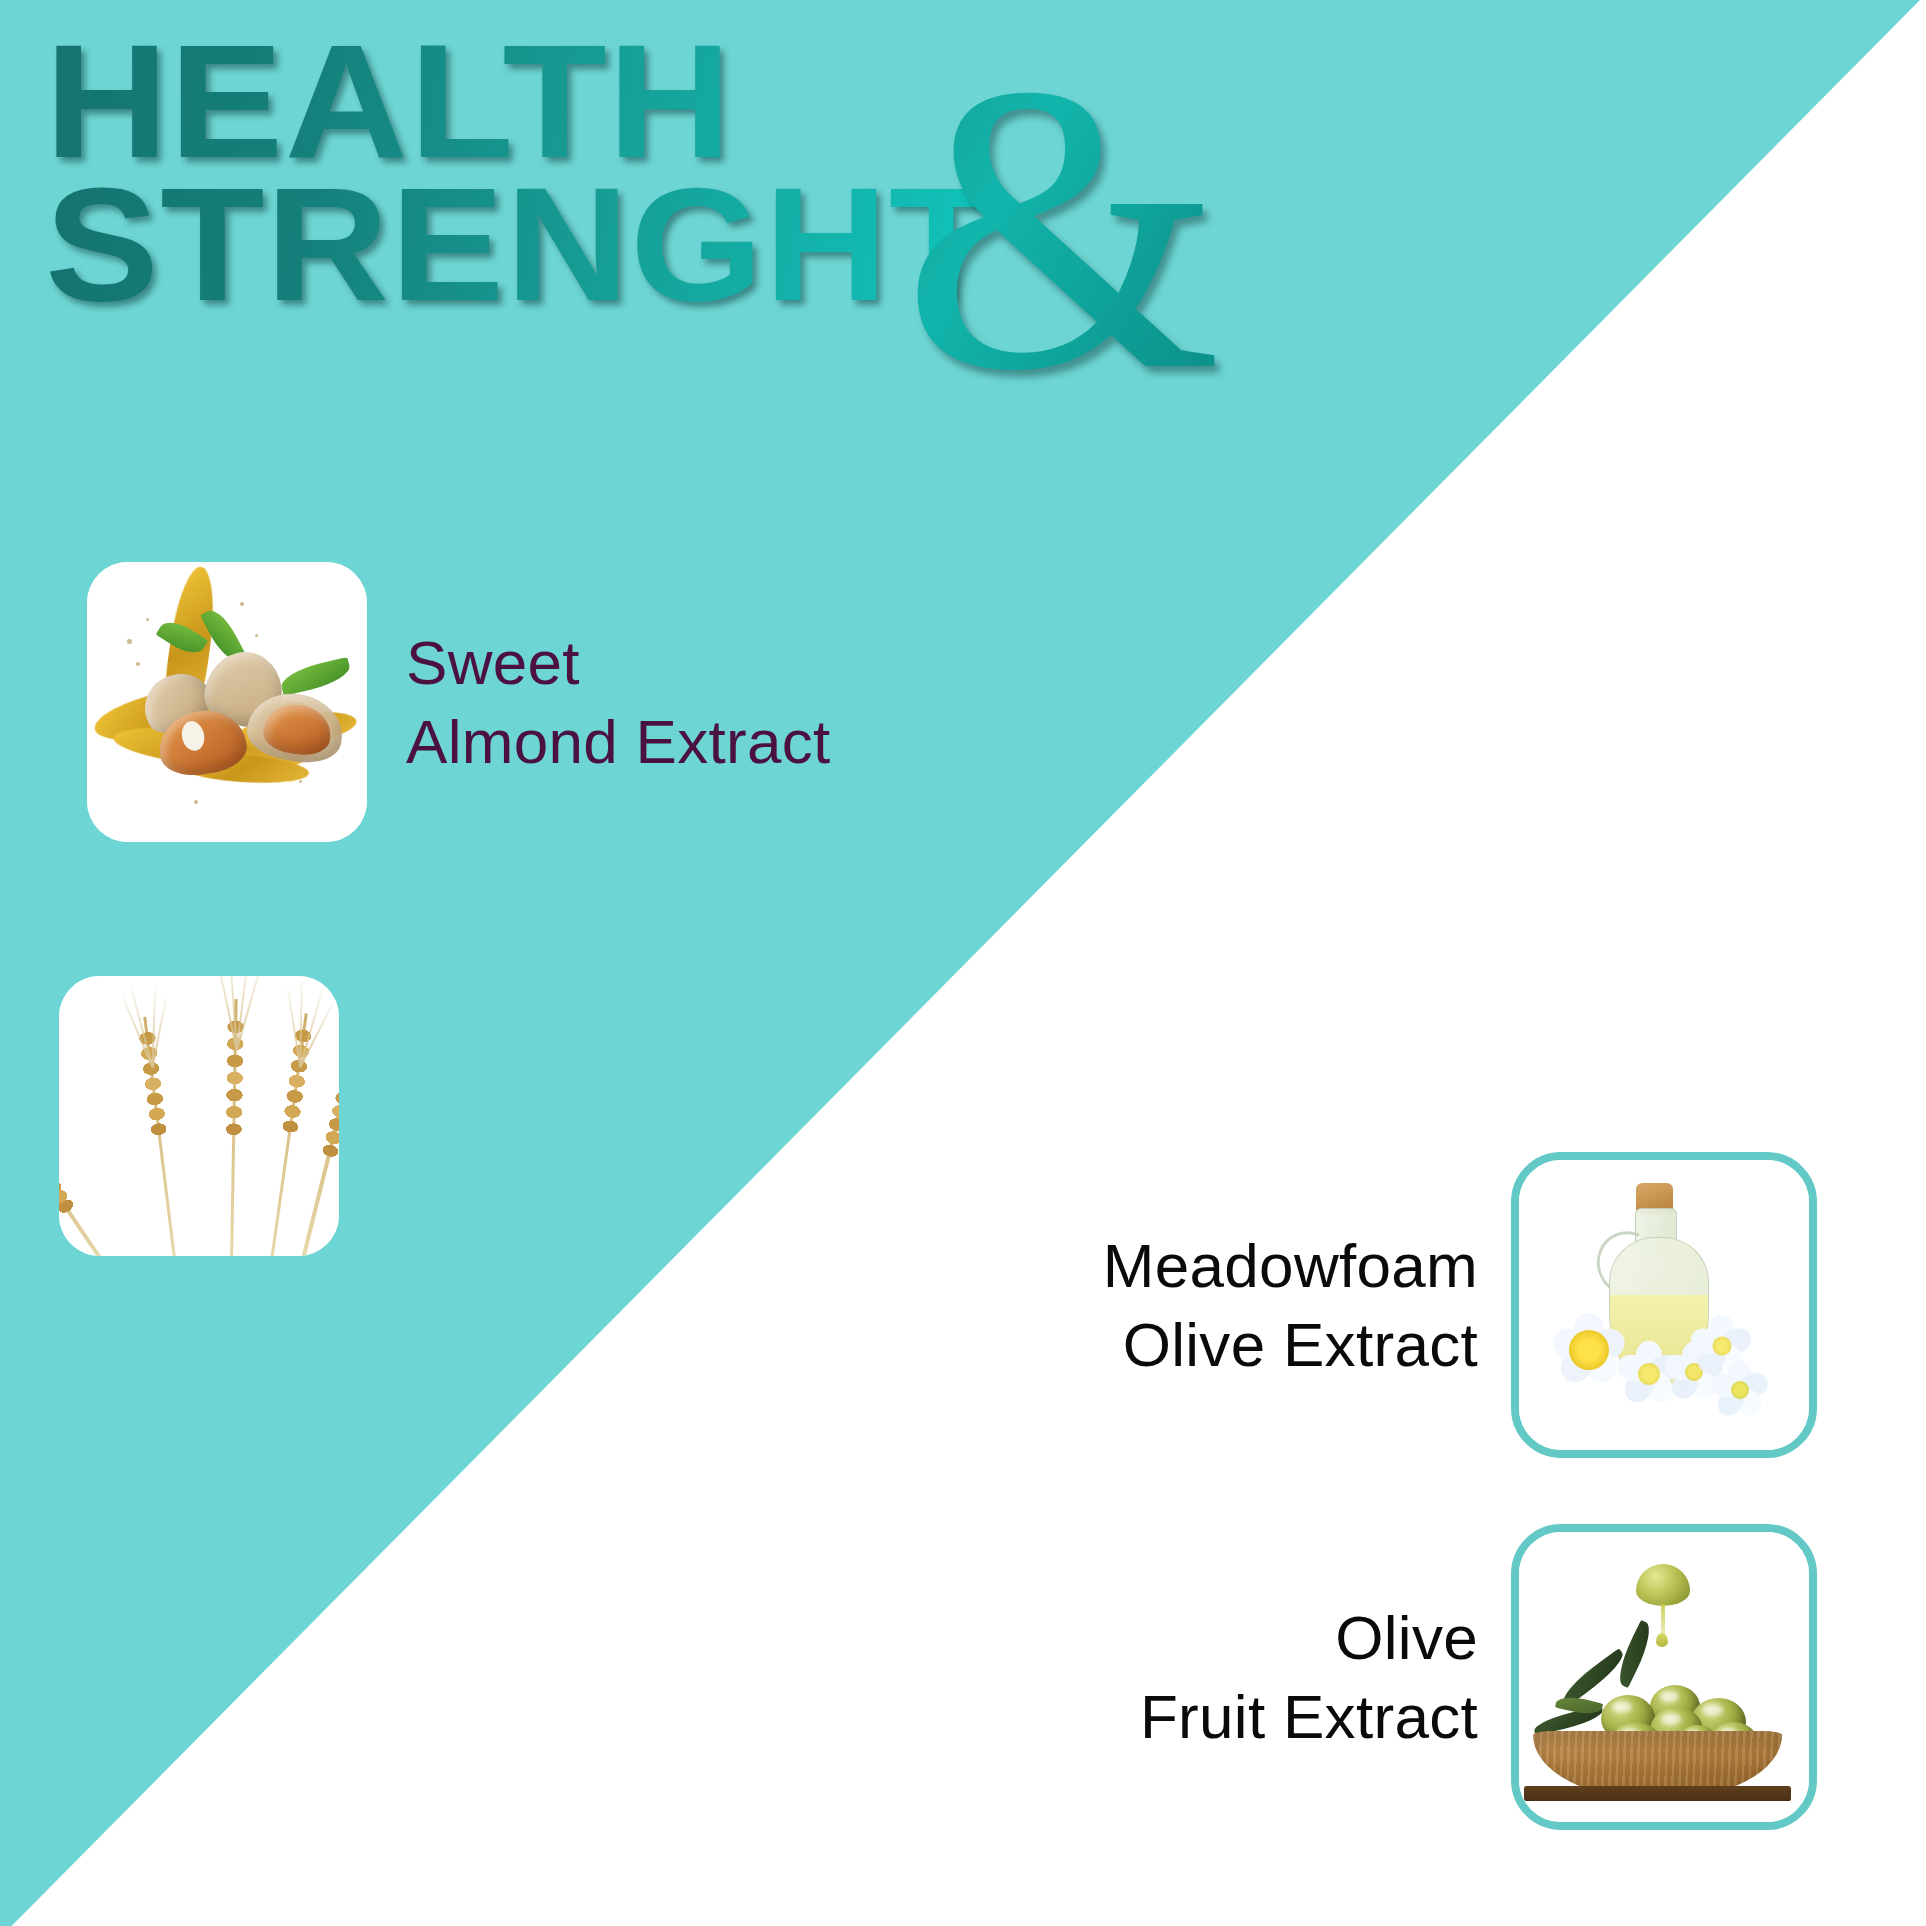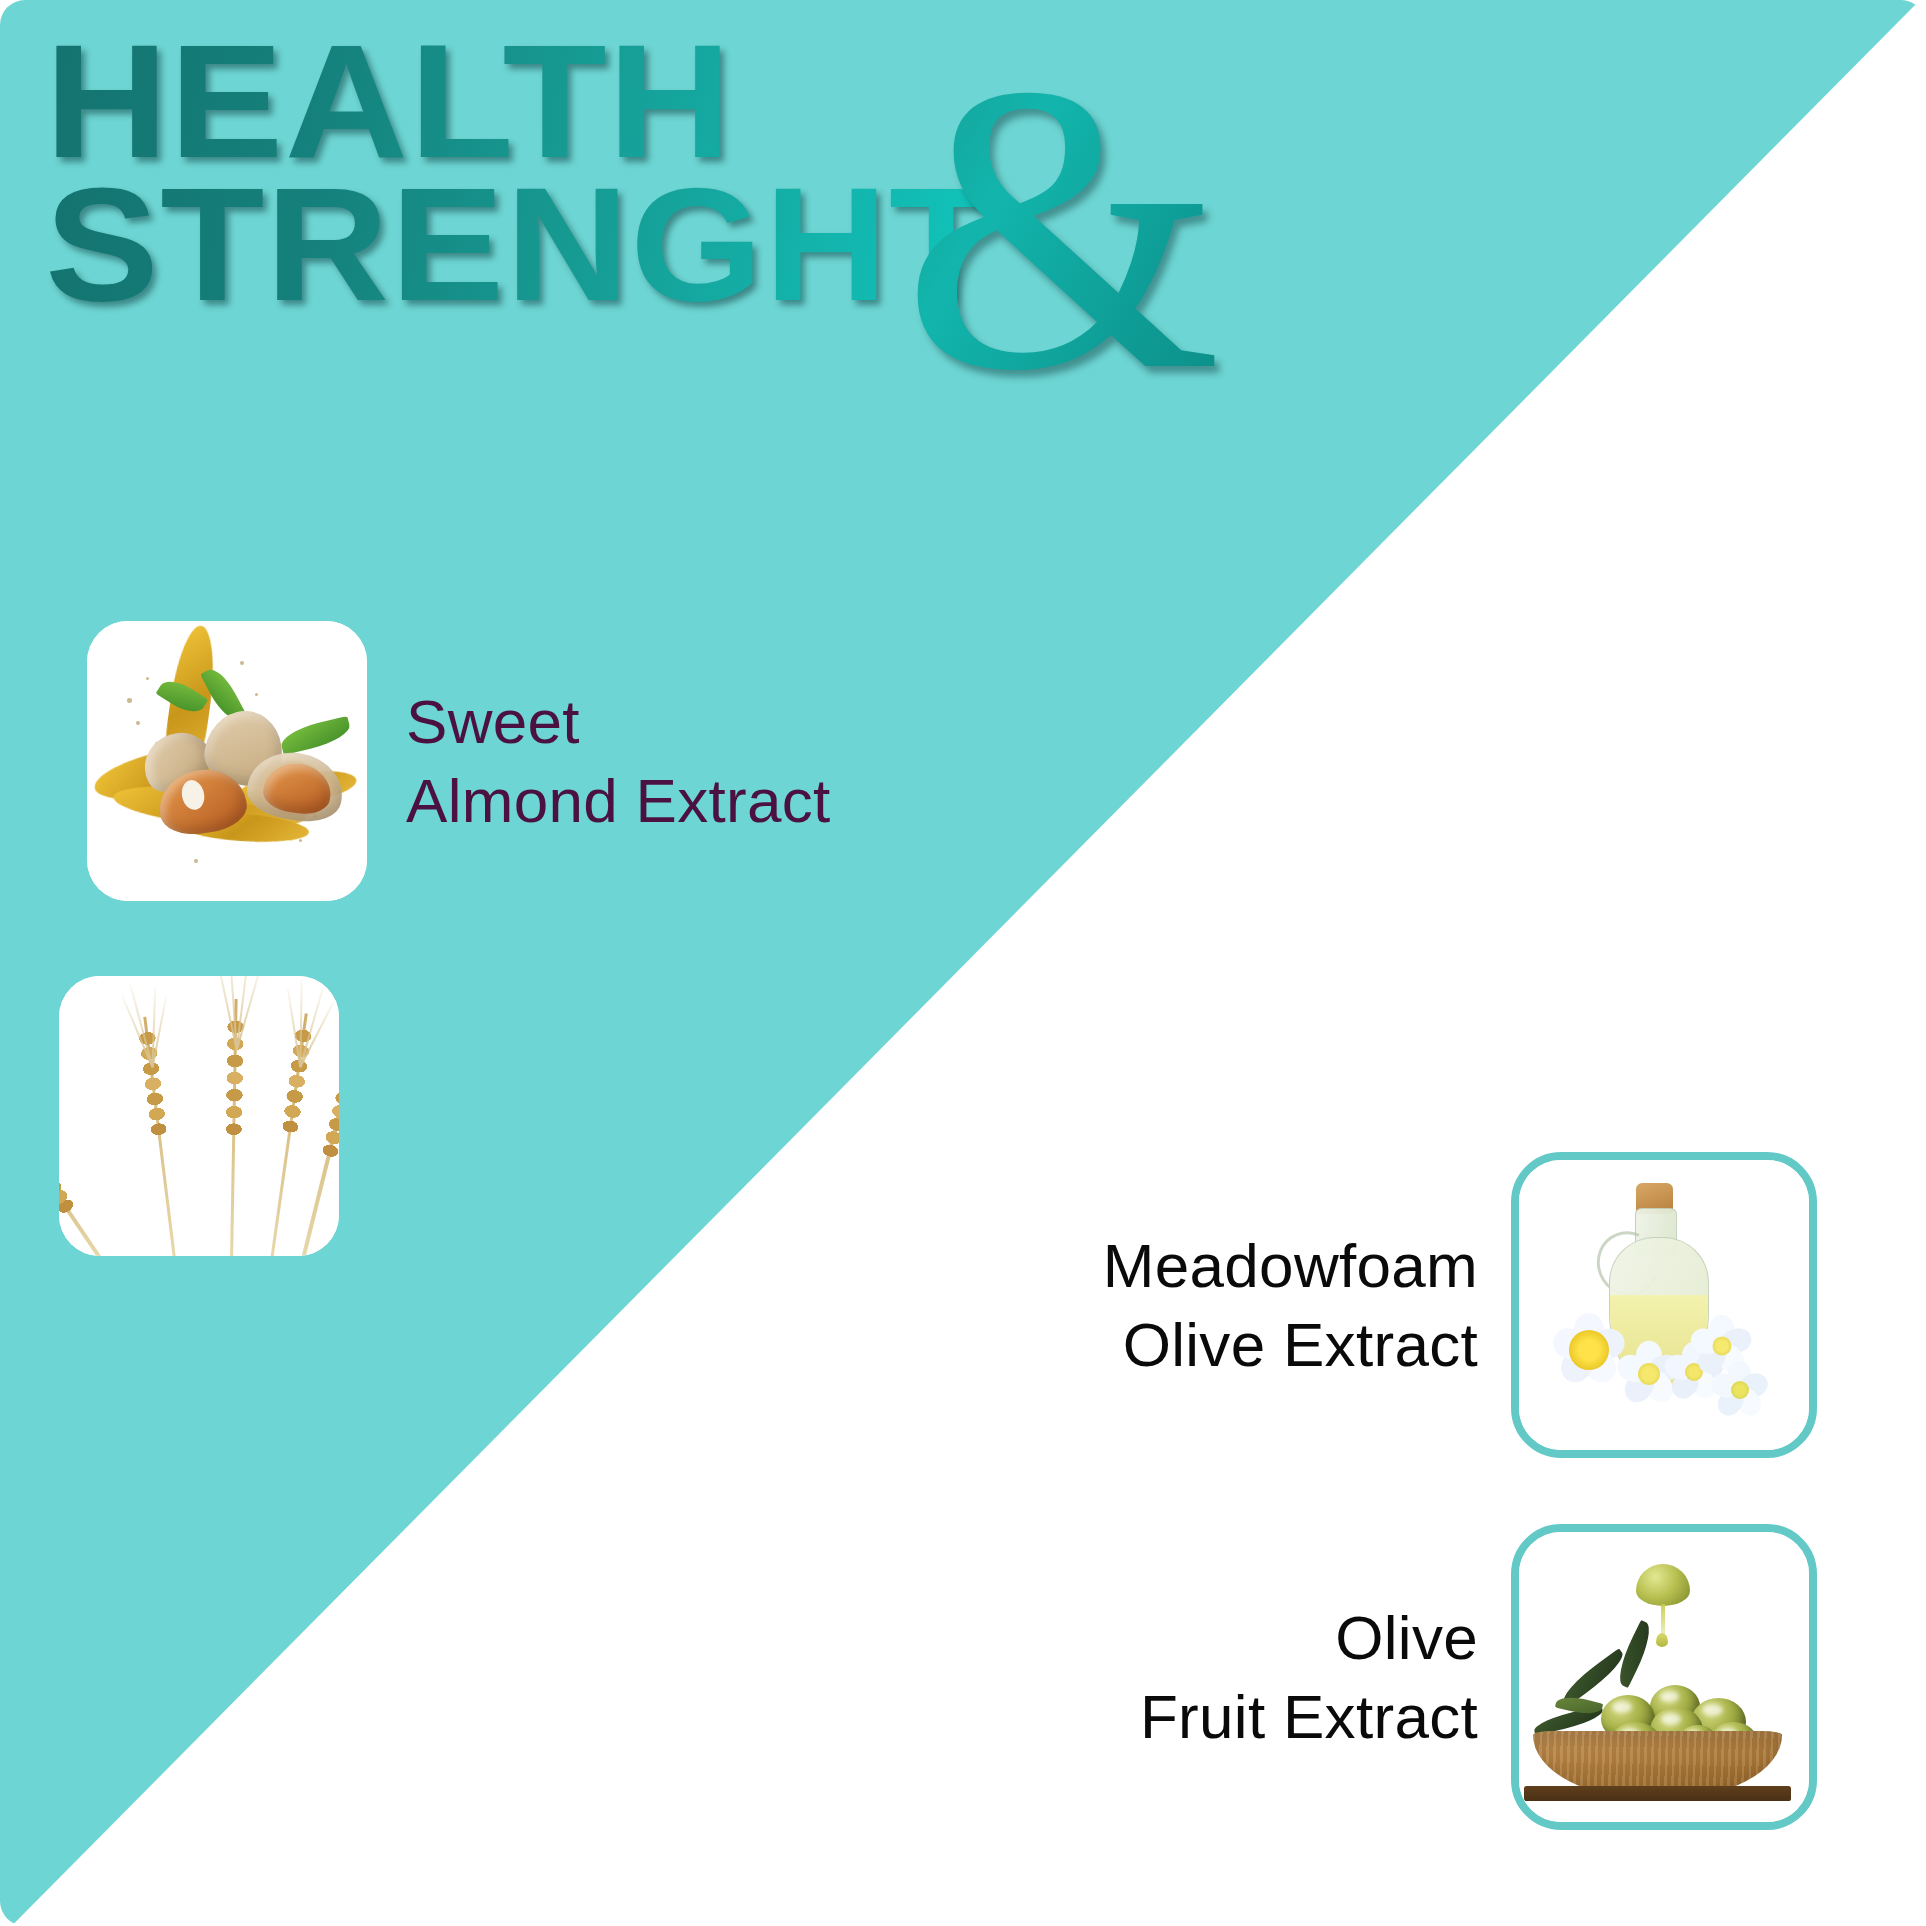--- a/index.html
+++ b/index.html
@@ -7,21 +7,20 @@
     width:1926px;height:1926px;
     background:#ffffff;
     font-family:"Liberation Sans", sans-serif;
     overflow:hidden;
   }
   #stage{
     position:relative;
     width:1926px;height:1926px;
     background:#ffffff;
     overflow:hidden;
-    border-radius:25px;
   }
 
   
   .teal-panel{
     position:absolute;inset:0;
     background:#6DD5D3;
     -webkit-clip-path:polygon(0 0, 1920px 0, 11.6px 1926px, 0 1926px);
     clip-path:polygon(0 0, 1920px 0, 11.6px 1926px, 0 1926px);
   }
 
@@ -232,21 +231,21 @@
   <div class="teal-panel"></div>
 
   <div class="logo">
     <div class="logo-lines">
       <div class="logo-line l1">HEALTH</div>
       <div class="logo-line l2">STRENGHT</div>
     </div>
     <div class="amp">&amp;</div>
   </div>
 
-  <div class="ing ing-left" style="left:59px;top:621px;padding-left:28px;">
+  <div class="ing ing-left" style="left:59px;top:562px;padding-left:28px;">
     <div class="card plain">
       <div class="art">
         <div class="almond-bg"></div>
 
         <div class="oil-splash" style="left:83px;top:3.9px;width:40px;height:161px;border-radius:50% 50% 40% 40%;transform:rotate(8deg);"></div>
         <div class="oil-splash" style="left:6.4px;top:128px;width:161px;height:45px;border-radius:50%;transform:rotate(-12deg);"></div>
         <div class="oil-splash" style="left:26px;top:168px;width:193px;height:36px;border-radius:50%;transform:rotate(6deg);"></div>
         <div class="oil-splash" style="left:148px;top:152px;width:122px;height:31px;border-radius:50%;transform:rotate(-8deg);"></div>
         <div class="oil-splash" style="left:87px;top:193px;width:135px;height:27px;border-radius:50%;transform:rotate(4deg);"></div>
 

